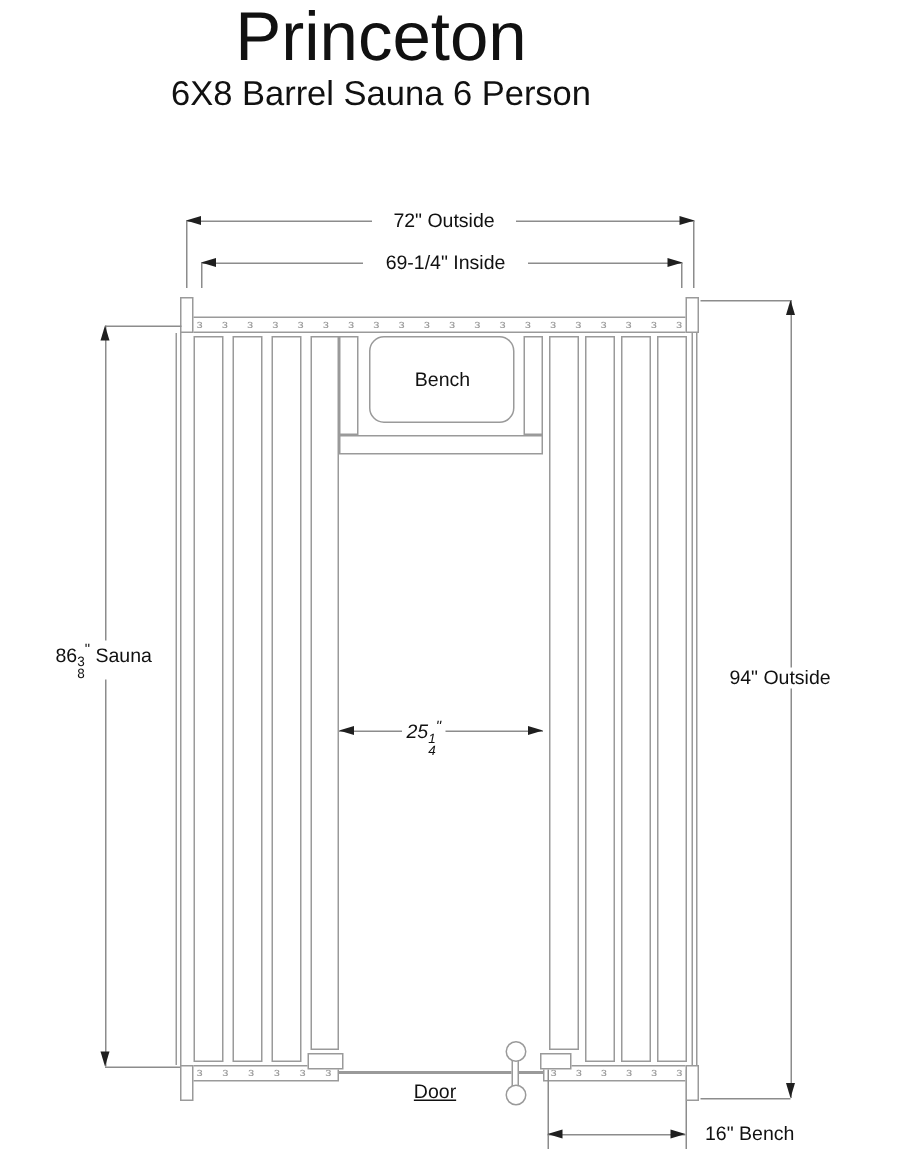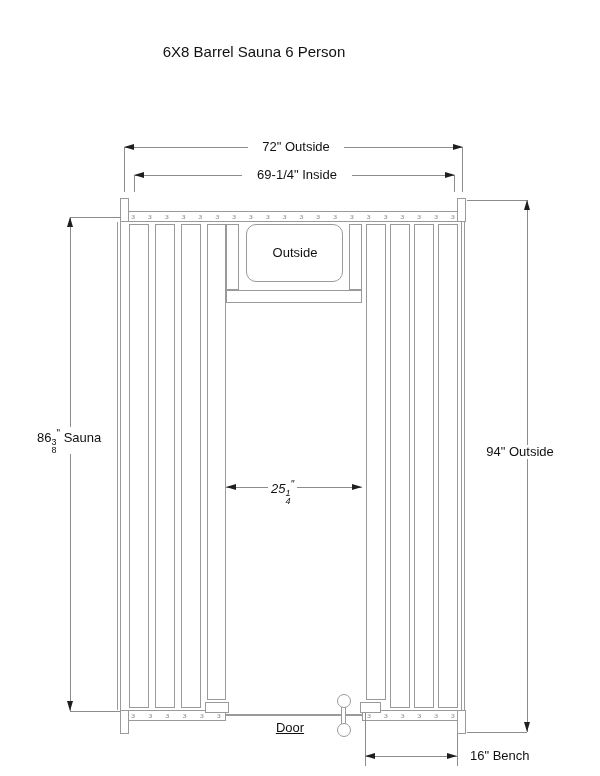--- a/index.html
+++ b/index.html
@@ -11,21 +11,21 @@
   }
   html,body{margin:0;padding:0;}
   body{
     width:600px;height:776px;background:var(--background);
     font-family:"Liberation Sans", sans-serif;color:var(--text);
     position:relative;overflow:hidden;
   }
   .abs{position:absolute;}
   .header{left:0;top:0;width:508px;text-align:center;}
   .title{font-size:46px;line-height:1.08;letter-spacing:0px;}
-  .subtitle{font-size:15px;line-height:1.1;margin-top:44px;}
+  .subtitle{font-size:23px;line-height:1.1;}
   .rect{position:absolute;border:1px solid var(--structure);background:var(--background);box-sizing:border-box;}
   .round{border-radius:10px;}
   .hline{position:absolute;height:1px;background:var(--dimension);}
   .vline{position:absolute;width:1px;background:var(--dimension);}
   .sline-h{position:absolute;height:2px;background:var(--structure);}
   .wall{position:absolute;width:4px;border-left:1px solid var(--structure);border-right:1px solid var(--structure);box-sizing:border-box;}
   .band{display:flex;align-items:center;justify-content:space-between;padding:0 4px;box-sizing:border-box;}
   .hook{font-size:9px;line-height:1;color:var(--structure);transform:scaleY(.85);}
   .dim-label{
     position:absolute;font-size:13px;line-height:14px;background:var(--background);
@@ -40,20 +40,21 @@
   .arr-r{border-top:3px solid transparent;border-bottom:3px solid transparent;border-left:10px solid var(--arrow);}
   .arr-u{border-left:3px solid transparent;border-right:3px solid transparent;border-bottom:10px solid var(--arrow);}
   .arr-d{border-left:3px solid transparent;border-right:3px solid transparent;border-top:10px solid var(--arrow);}
   .circle{position:absolute;border:1px solid var(--structure);background:var(--background);border-radius:50%;box-sizing:border-box;z-index:4;}
   .z2{z-index:2;}
 </style>
 </head>
 <body>
 
 <div class="abs header">
+  <div class="title">Princeton</div>
   <div class="subtitle">6X8 Barrel Sauna 6 Person</div>
 </div>
 
 <div class="rect band" style="left:126px;top:211px;width:334px;height:11px;">
     <span class="hook">з</span>
     <span class="hook">з</span>
     <span class="hook">з</span>
     <span class="hook">з</span>
     <span class="hook">з</span>
     <span class="hook">з</span>
@@ -104,21 +105,21 @@
 <div class="rect" style="left:207px;top:224px;width:19px;height:476px;"></div>
 
 <div class="rect" style="left:366px;top:224px;width:20px;height:476px;"></div>
 <div class="rect" style="left:390px;top:224px;width:20px;height:484px;"></div>
 <div class="rect" style="left:414px;top:224px;width:20px;height:484px;"></div>
 <div class="rect" style="left:438px;top:224px;width:20px;height:484px;"></div>
 
 <div class="rect" style="left:226px;top:224px;width:13px;height:66px;"></div>
 <div class="rect" style="left:349px;top:224px;width:13px;height:66px;"></div>
 <div class="rect round" style="left:246px;top:224px;width:97px;height:58px;"></div>
-<div class="struct-label" style="left:252px;top:246px;width:86px;">Outside</div>
+<div class="struct-label" style="left:252px;top:246px;width:86px;">Bench</div>
 <div class="rect" style="left:226px;top:290px;width:136px;height:13px;"></div>
 
 <div class="sline-h" style="left:226px;top:714px;width:136px;"></div>
 <div class="rect z2" style="left:205px;top:702px;width:24px;height:11px;"></div>
 <div class="rect z2" style="left:360px;top:702px;width:21px;height:11px;"></div>
 <div class="rect z2" style="left:341px;top:701px;width:5px;height:30px;"></div>
 <div class="circle" style="left:337px;top:694px;width:14px;height:14px;"></div>
 <div class="circle" style="left:337px;top:723px;width:14px;height:14px;"></div>
 <div class="struct-label" style="left:263px;top:721px;width:54px;text-decoration:underline;">Door</div>
 

